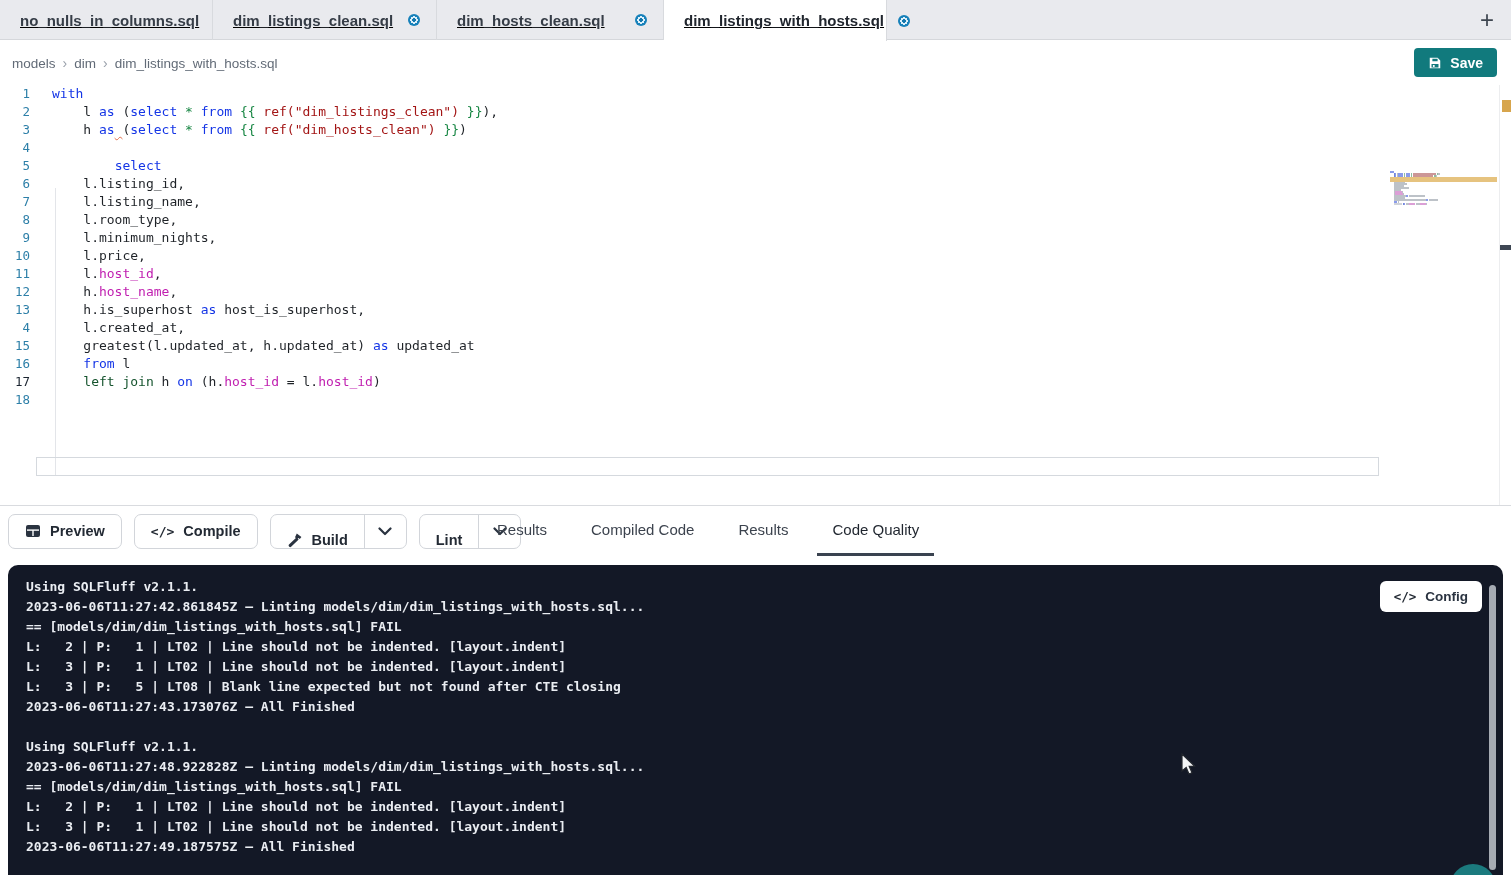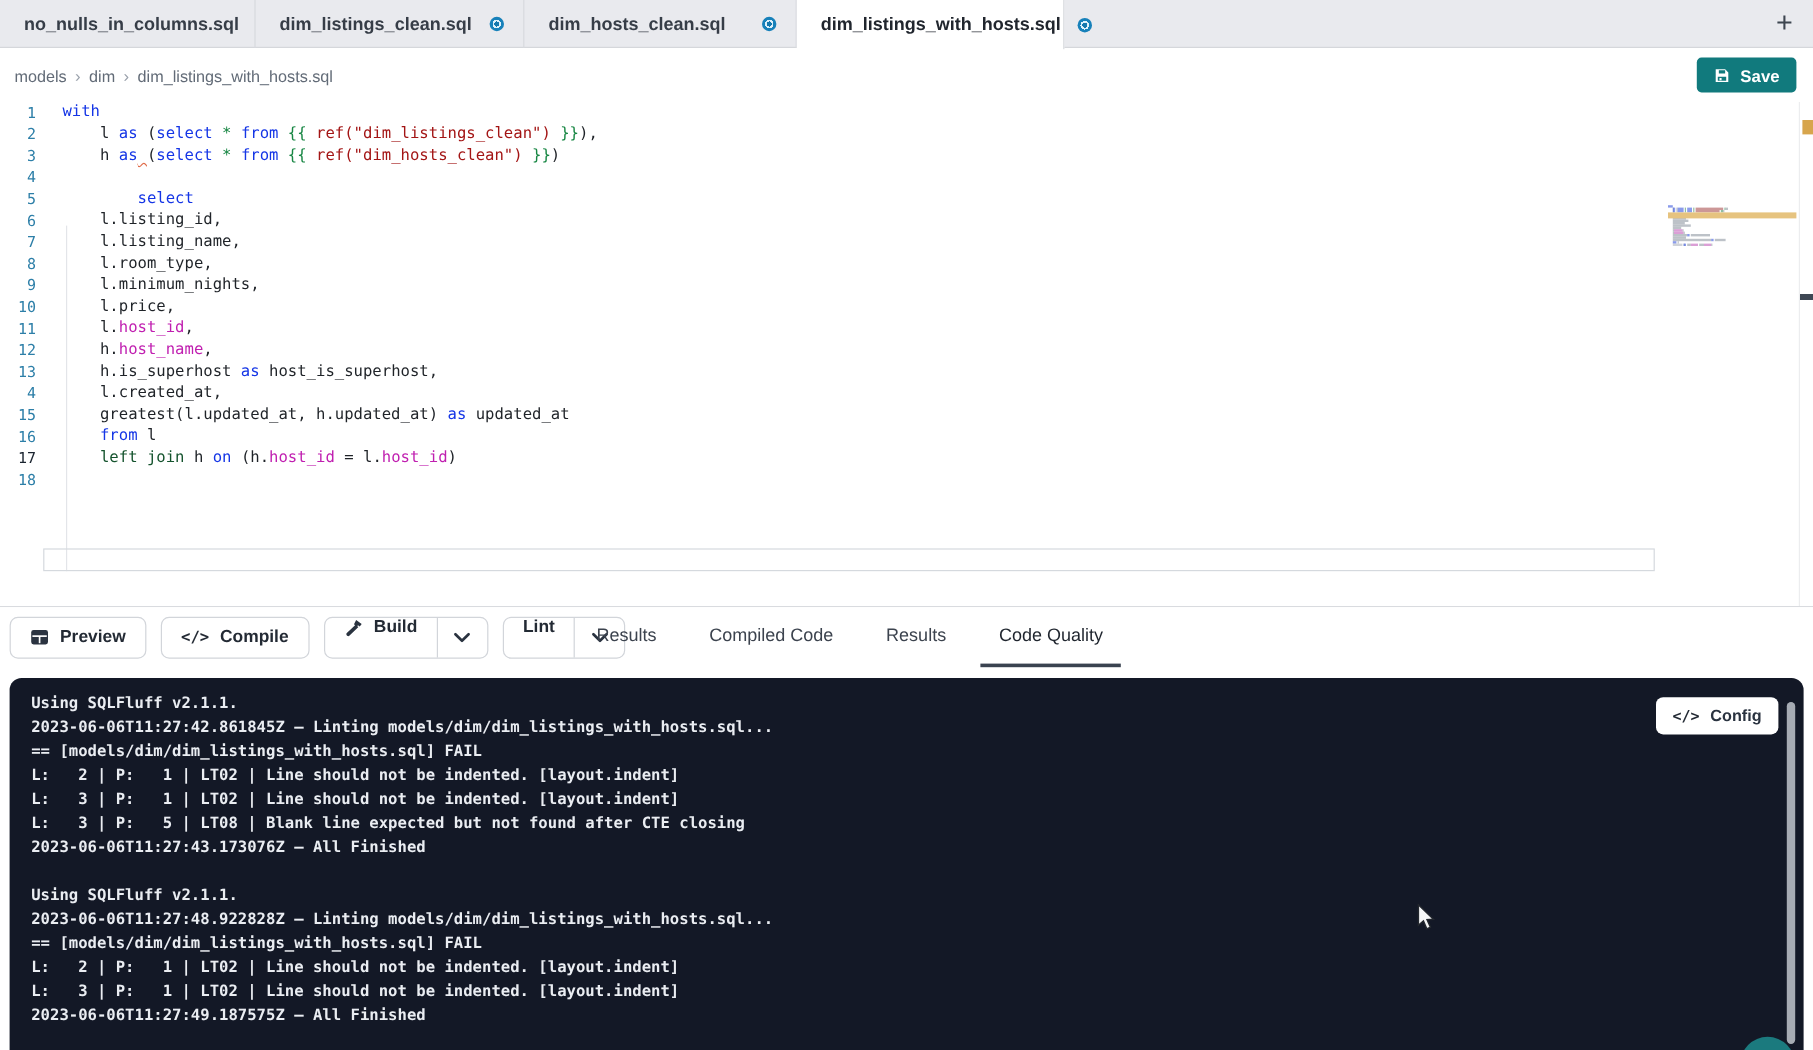--- a/index.html
+++ b/index.html
@@ -58,21 +58,21 @@
 
   
   .panel-sep { position:absolute; left:0; top:505px; width:1511px; height:1px; background:#D9DBDF; }
   .actionbar { position:absolute; left:0; top:506px; width:1511px; height:50px; background:#fff;
                display:flex; align-items:center; padding-left:8px; }
   .abtn { height:35px; border:1px solid #D2D5DA; border-radius:7px; background:#fff;
           display:flex; align-items:center; padding:0 16px; gap:9px; margin-right:12px;
           font-size:14.5px; font-weight:700; color:#232A34; cursor:pointer;
           font-family:"Liberation Sans", sans-serif; }
   .split { display:flex; margin-right:12px; border:1px solid #D2D5DA; border-radius:7px; background:#fff; }
-  .split .main { height:33px; display:flex; align-items:flex-start; gap:9px; padding:0 16px;
+  .split .main { height:33px; display:flex; align-items:flex-end; gap:9px; padding:0 16px;
                  font-size:14.5px; font-weight:700; color:#232A34; cursor:pointer; }
   .split .caret { width:42px; height:33px; border-left:1px solid #D2D5DA; display:flex;
                   align-items:center; justify-content:center; cursor:pointer; }
   .codeicon { font-family:"DejaVu Sans Mono", monospace; font-weight:700; font-size:13px; color:#232A34; }
   .ptabs { position:absolute; left:482px; top:0; height:50px; display:flex; }
   .ptab { height:50px; display:flex; align-items:center; padding:0 15px; margin-right:14px;
           font-size:15px; color:#3C434E; border-bottom:3px solid transparent; cursor:pointer; }
   .ptab.active { color:#1F252E; font-weight:400; border-bottom:3px solid #3A4350; }
 
   
@@ -88,21 +88,21 @@
   .tscroll { position:absolute; right:7px; top:20px; width:7px; height:285px;
              background:#A6ABB3; border-radius:4px; }
   .helpfab { position:absolute; left:1450px; top:864px; width:46px; height:46px;
              border-radius:50%; background:#1B7A7E; z-index:5; }
   .cursor { position:absolute; left:1178px; top:753px; z-index:9; pointer-events:none; }
 </style>
 </head>
 <body>
 
 <div class="tabbar">
-  <div id="tabs" style="display:flex;">
+  <div id="tabs" style="display:flex;text-decoration:underline;">
       <div class="tab" style="width: 213px;">
         <span class="tab-label">no_nulls_in_columns.sql</span>
       </div>
       <div class="tab" style="width: 224px;">
         <span class="tab-label">dim_listings_clean.sql</span>
         <span class="dot"></span>
       </div>
       <div class="tab" style="width: 227px;">
         <span class="tab-label">dim_hosts_clean.sql</span>
         <span class="dot"></span>

